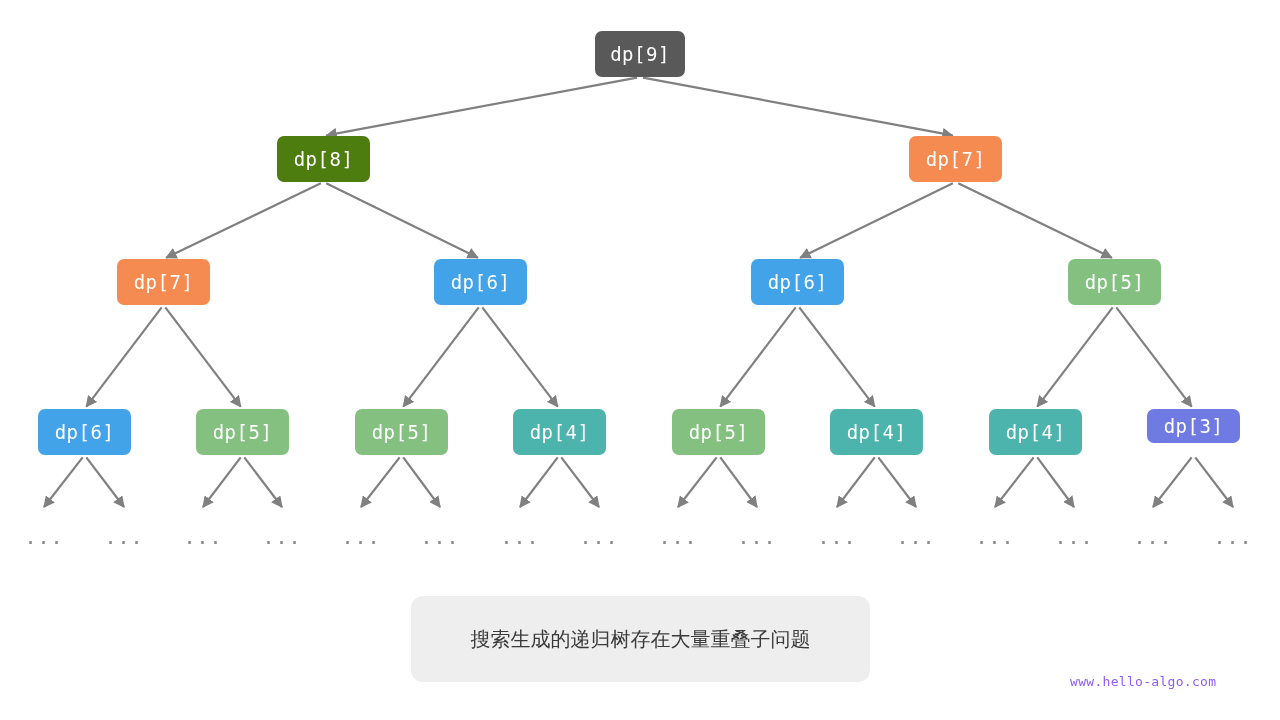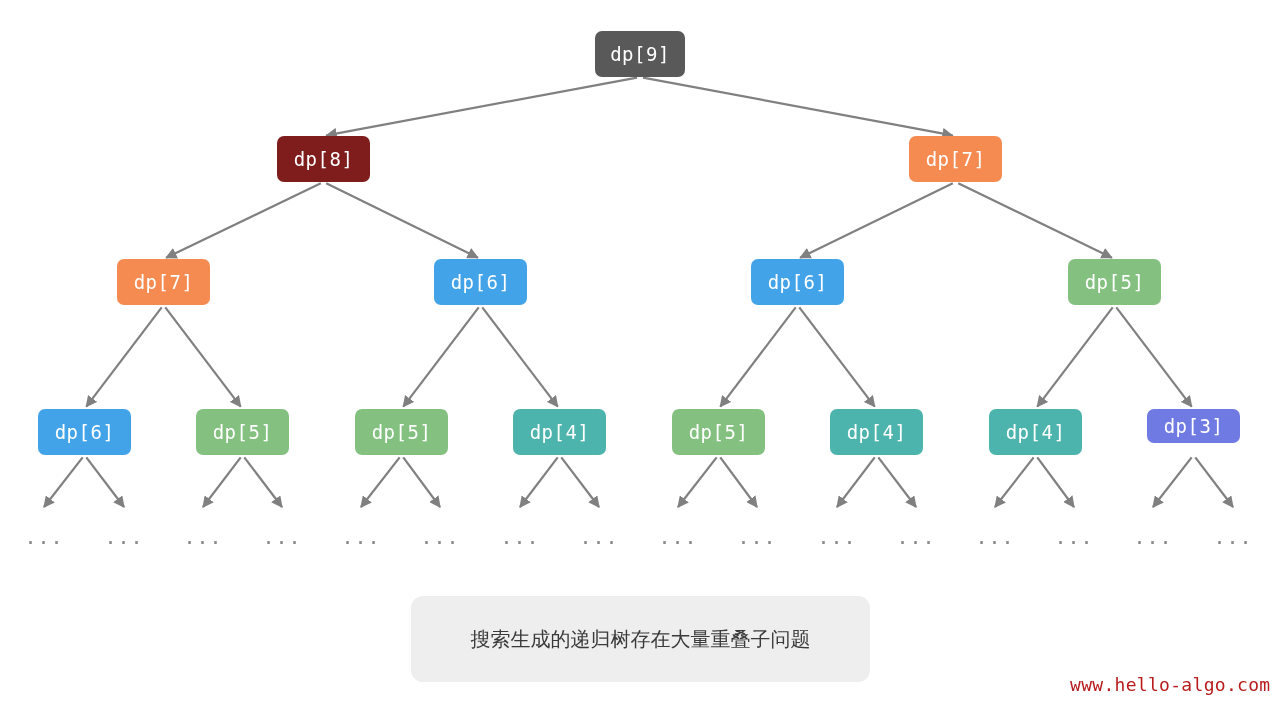--- a/index.html
+++ b/index.html
@@ -76,23 +76,23 @@
   }
   .caption-line sup {
     font-size: 13px;
     font-weight: bold;
     vertical-align: super;
   }
   #watermark {
     position: absolute;
     left: 1070px;
     top: 674px;
-    color: #b91c1c;
+    color: #8b5cf6;
     font-family: "DejaVu Sans Mono", "Liberation Mono", monospace;
-    font-size: 18px;
+    font-size: 13px;
     letter-spacing: 0.3px;
     user-select: none;
   }
 </style>
 </head>
 <body>
 
 <div id="canvas">
 
   <svg class="edges" id="edge-layer" viewBox="0 0 1280 720" xmlns="http://www.w3.org/2000/svg">
@@ -132,21 +132,21 @@
         <line x1="878.3146673330008" y1="457.38892914724147" x2="916" y2="507" stroke="#808080" stroke-width="2.2" marker-end="url(#arrowhead)"></line>
         <line x1="1033.656603014137" y1="457.3668306978979" x2="995" y2="507" stroke="#808080" stroke-width="2.2" marker-end="url(#arrowhead)"></line>
         <line x1="1037.2851281723783" y1="457.4110822068485" x2="1074" y2="507" stroke="#808080" stroke-width="2.2" marker-end="url(#arrowhead)"></line>
         <line x1="1191.656603014137" y1="457.3668306978979" x2="1153" y2="507" stroke="#808080" stroke-width="2.2" marker-end="url(#arrowhead)"></line>
         <line x1="1195.3146673330007" y1="457.38892914724147" x2="1233" y2="507" stroke="#808080" stroke-width="2.2" marker-end="url(#arrowhead)"></line>
       </g>
   </svg>
 
   <div id="node-layer">
       <div class="node" style="left: 595px; top: 31px; width: 90px; height: 46px; background: rgb(89, 89, 89);">dp[9]</div>
-      <div class="node" style="left: 277px; top: 136px; width: 93px; height: 46px; background: #7f1d1d;">dp[8]</div>
+      <div class="node" style="left: 277px; top: 136px; width: 93px; height: 46px; background: #4d7c0f;">dp[8]</div>
       <div class="node" style="left: 909px; top: 136px; width: 93px; height: 46px; background: rgb(245, 139, 80);">dp[7]</div>
       <div class="node" style="left: 117px; top: 259px; width: 93px; height: 46px; background: rgb(245, 139, 80);">dp[7]</div>
       <div class="node" style="left: 434px; top: 259px; width: 93px; height: 46px; background: rgb(67, 163, 232);">dp[6]</div>
       <div class="node" style="left: 751px; top: 259px; width: 93px; height: 46px; background: rgb(67, 163, 232);">dp[6]</div>
       <div class="node" style="left: 1068px; top: 259px; width: 93px; height: 46px; background: rgb(132, 193, 129);">dp[5]</div>
       <div class="node" style="left: 38px; top: 409px; width: 93px; height: 46px; background: rgb(67, 163, 232);">dp[6]</div>
       <div class="node" style="left: 196px; top: 409px; width: 93px; height: 46px; background: rgb(132, 193, 129);">dp[5]</div>
       <div class="node" style="left: 355px; top: 409px; width: 93px; height: 46px; background: rgb(132, 193, 129);">dp[5]</div>
       <div class="node" style="left: 513px; top: 409px; width: 93px; height: 46px; background: rgb(76, 180, 173);">dp[4]</div>
       <div class="node" style="left: 672px; top: 409px; width: 93px; height: 46px; background: rgb(132, 193, 129);">dp[5]</div>

